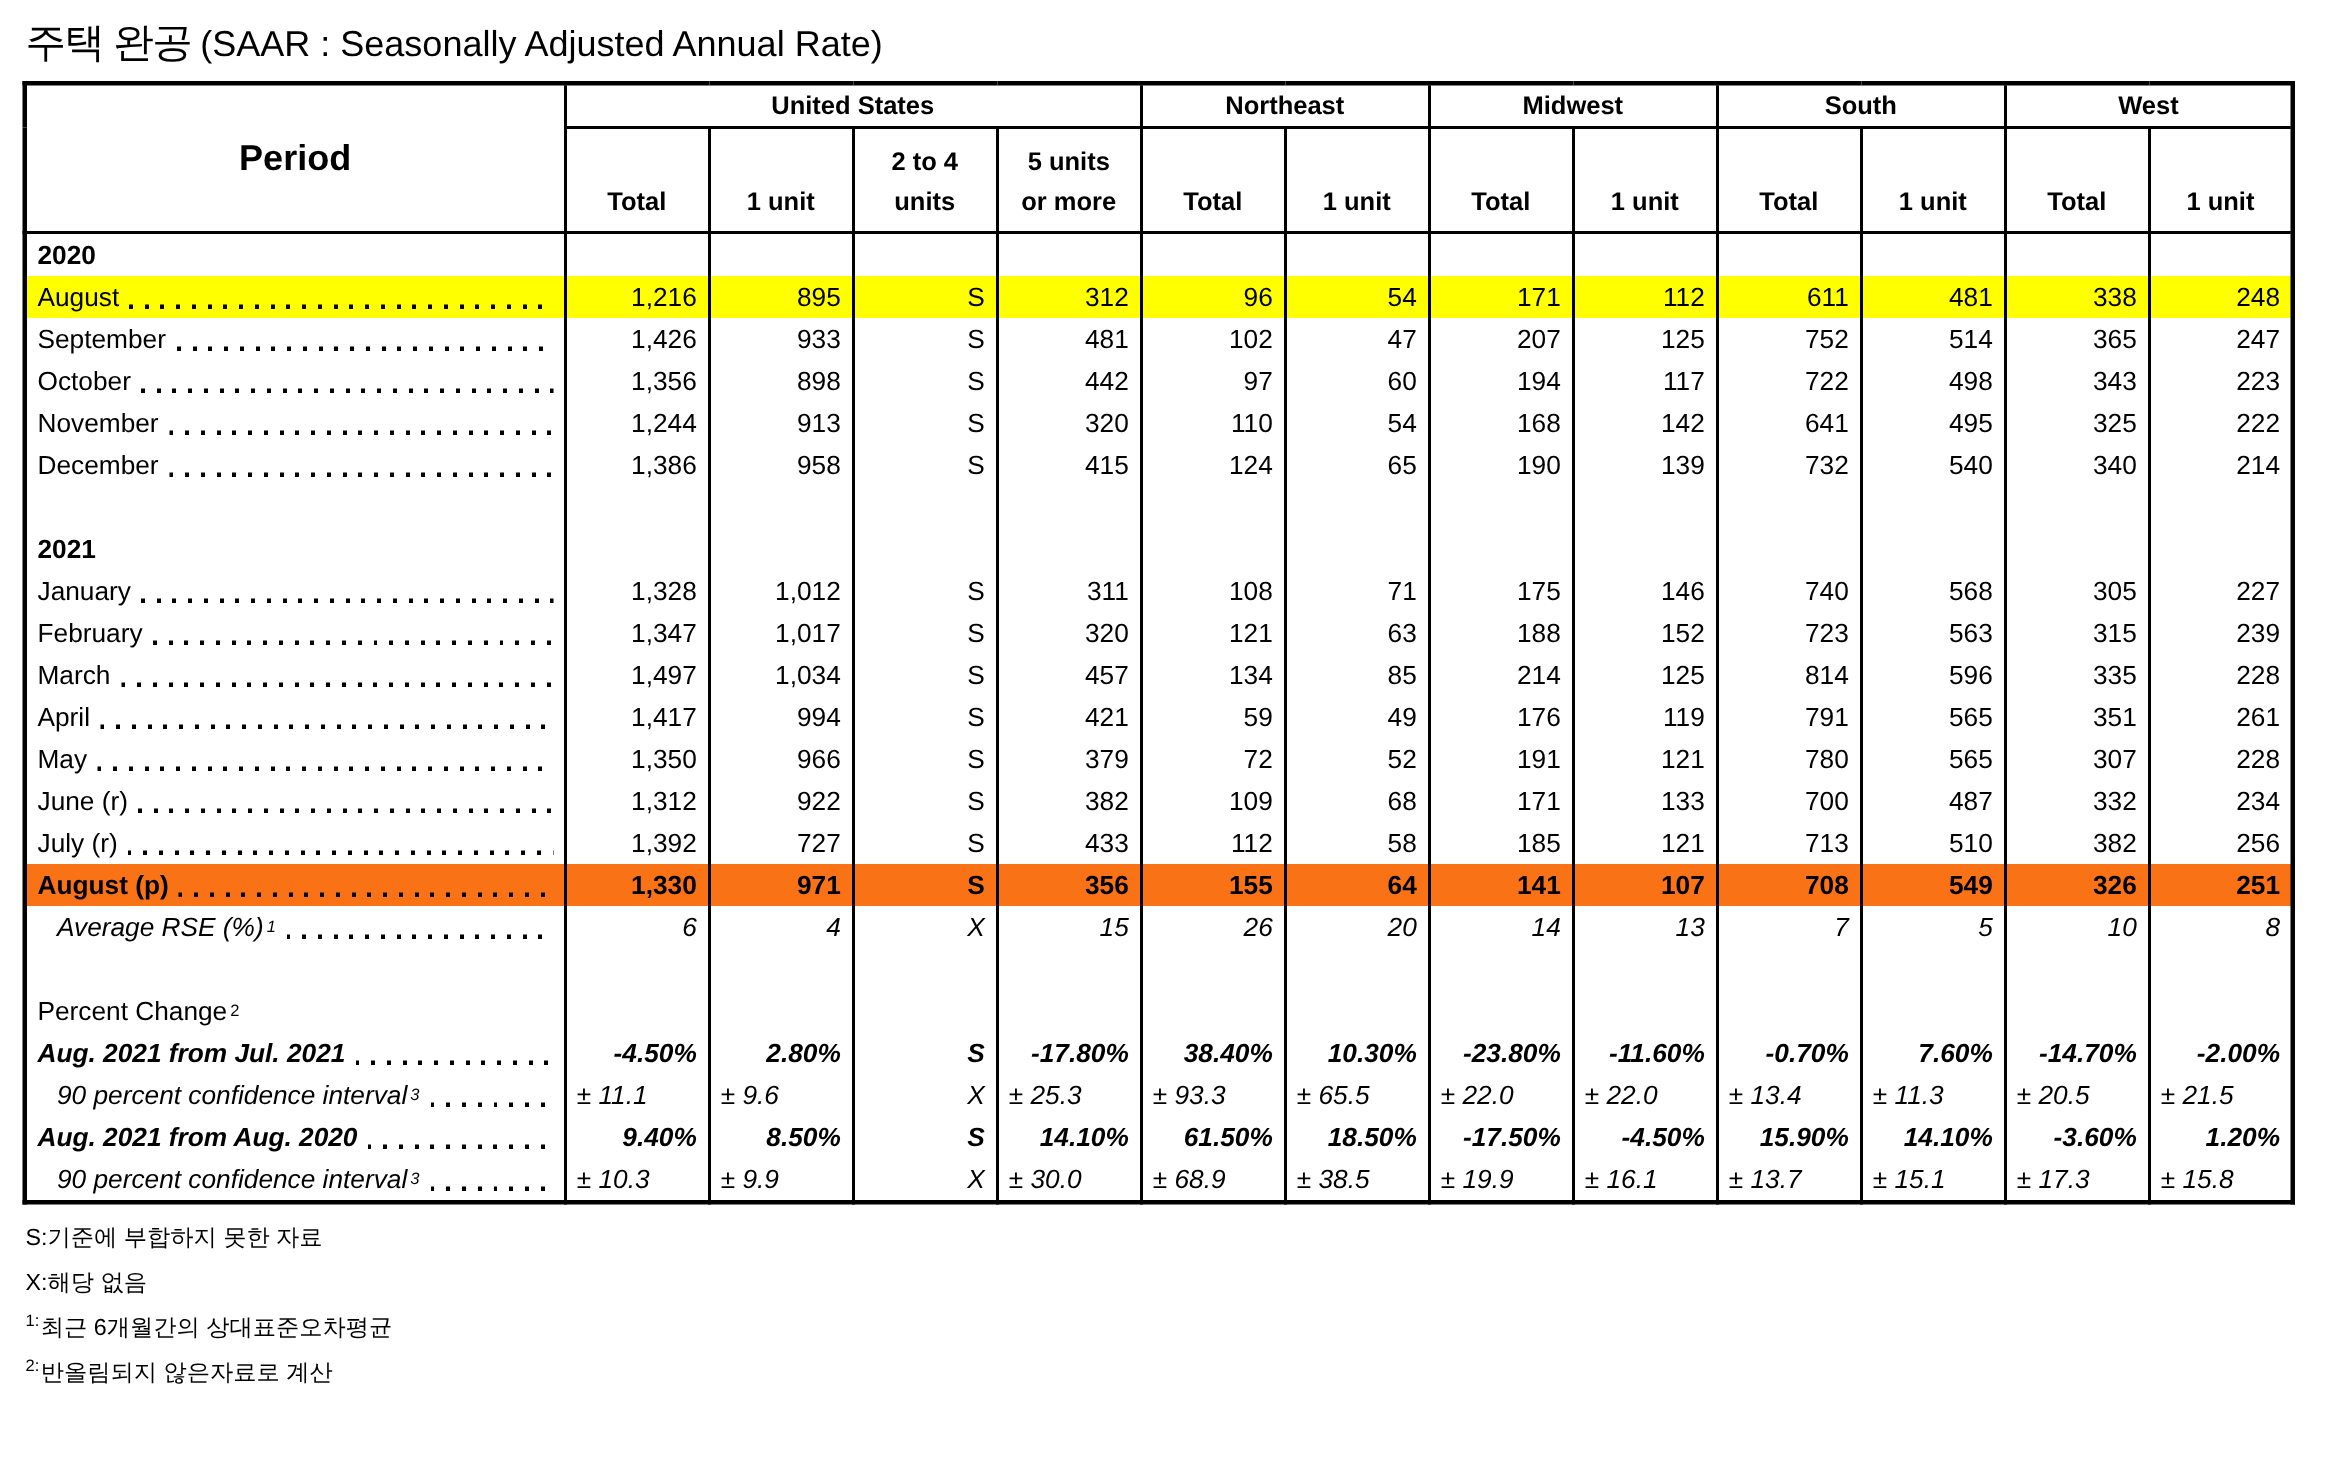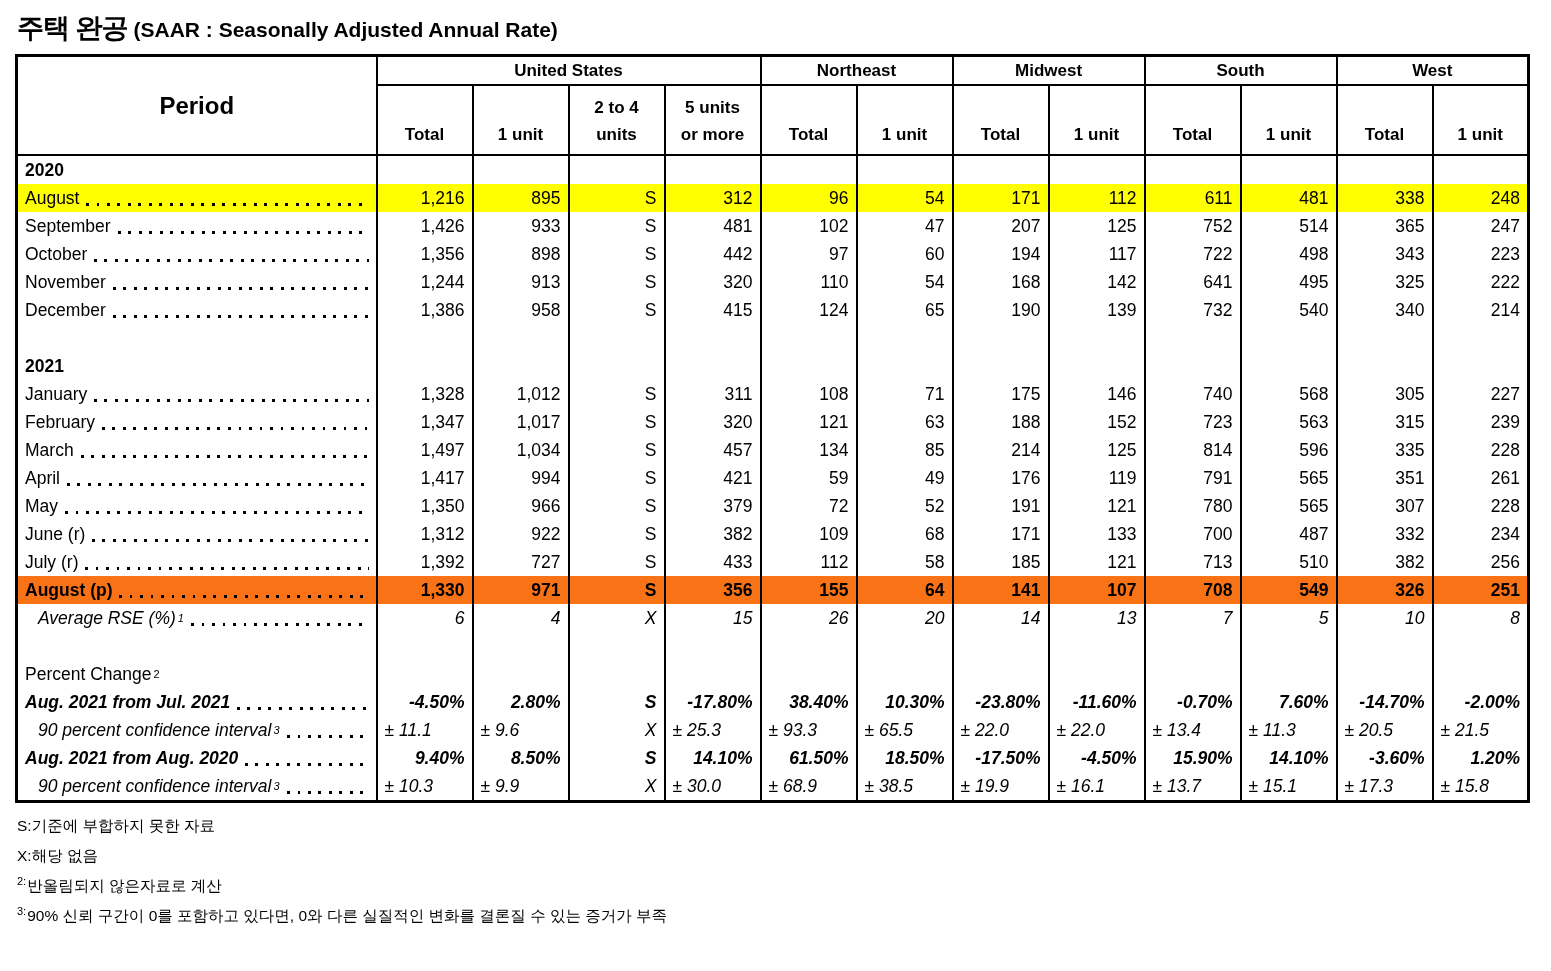--- a/index.html
+++ b/index.html
@@ -1,22 +1,22 @@
 <!DOCTYPE html>
 <html><head>
 <meta charset="utf-8">
 <style>
   html,body{margin:0;padding:0;background:#fff;color:#000;}
   body{width:1551px;height:971px;font-family:"Liberation Sans",sans-serif;overflow:hidden;}
   .page{padding:6px 10px 0 15px;}
 
   
   .title{margin:2px 0 8px 2px;white-space:nowrap;}
-  .title .ko{font-size:27px;font-weight:bold;letter-spacing:-1px;}
-  .title .en{font-size:21px;font-weight:bold;margin-left:6px;}
+  .title .ko{font-size:27px;font-weight:normal;letter-spacing:-1px;}
+  .title .en{font-size:24px;font-weight:normal;margin-left:6px;}
 
   
   table.tbl{border-collapse:collapse;table-layout:fixed;width:1513px;border:3px solid #000;}
   .tbl th,.tbl td{border-left:2px solid #000;border-right:2px solid #000;padding:0 7px;overflow:hidden;white-space:nowrap;}
   .tbl thead th{font-weight:bold;font-size:17px;}
   .tbl tr.regions th{border-bottom:2px solid #000;height:27px;text-align:center;}
   .tbl th.period-th{vertical-align:middle;font-size:24px;text-align:center;}
   .tbl tr.subs th{border-bottom:2px solid #000;height:62px;vertical-align:bottom;padding-bottom:6px;text-align:center;white-space:pre-line;line-height:1.55;}
   .tbl tbody td{height:28px;font-size:17.5px;}
   .num{text-align:right;}
@@ -536,17 +536,17 @@
           <td class="civ it">± 15.1</td>
           <td class="civ it">± 17.3</td>
           <td class="civ it">± 15.8</td>
         </tr>
       </tbody>
   </table>
 
   <div class="footnotes" id="footnotes">
       <p class="fn"><span>S:기준에 부합하지 못한 자료</span></p>
       <p class="fn"><span>X:해당 없음</span></p>
+      <p class="fn"><sup>1:</sup><span>최근 6개월간의 상대표준오차평균</span></p>
       <p class="fn"><sup>2:</sup><span>반올림되지 않은자료로 계산</span></p>
-      <p class="fn"><sup>3:</sup><span>90% 신뢰 구간이 0를 포함하고 있다면, 0와 다른 실질적인 변화를 결론질 수 있는 증거가 부족</span></p>
     </div>
 
 </div>
 
 </body></html>

